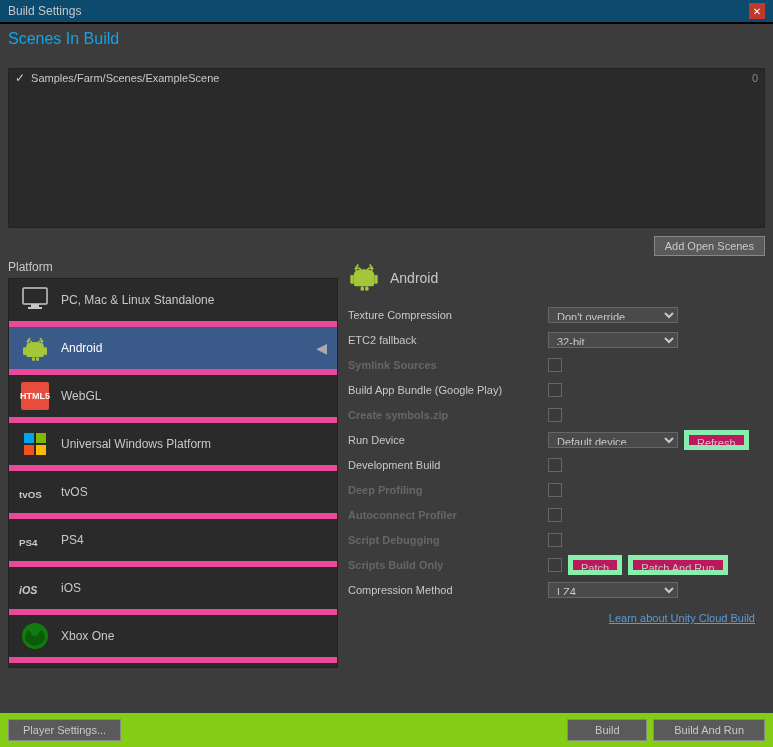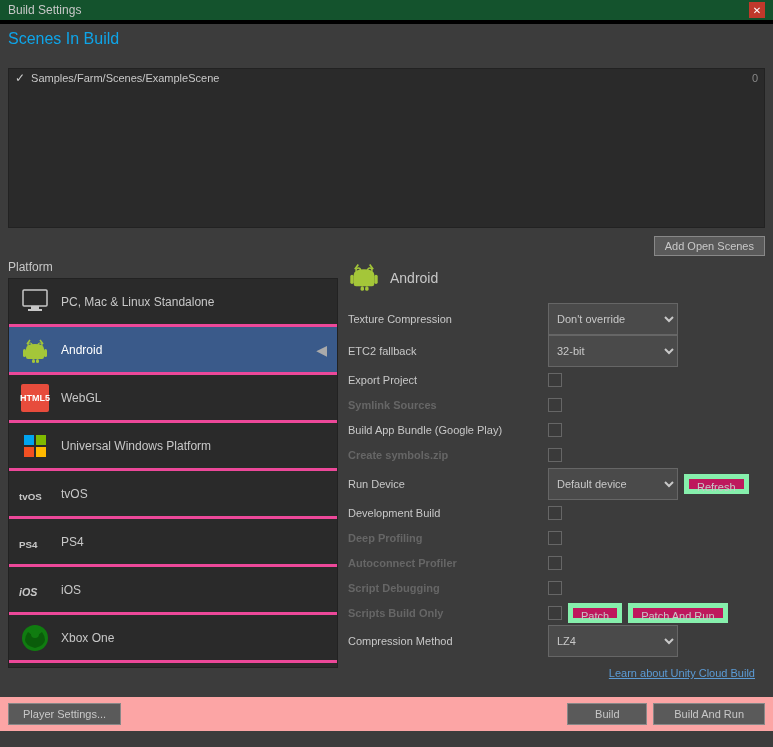--- a/index.html
+++ b/index.html
@@ -8,26 +8,26 @@
       font-size: 12px;
       background: #3c3c3c;
       color: #c8c8c8;
       width: 773px;
       height: 747px;
       overflow: hidden;
     }
 
     
     .title-bar {
-      background: #14532d;
+      background: #0c4a6e;
       display: flex;
       align-items: center;
       justify-content: space-between;
       padding: 4px 8px;
-      border-bottom: 4px solid #000000;
+      border-bottom: 2px solid #000000;
       height: 24px;
     }
     .title-bar-title {
       color: #c8c8c8;
       font-size: 12px;
     }
     .title-bar-close {
       background: #c0392b;
       color: white;
       border: none;
@@ -110,21 +110,21 @@
       border: 1px solid #222;
       height: 390px;
       overflow-y: auto;
     }
     .platform-item {
       display: flex;
       align-items: center;
       padding: 6px 10px;
       cursor: pointer;
       gap: 10px;
-      border-bottom: 3px solid #ec4899;
+      border-bottom: 6px solid #ec4899;
       height: 48px;
     }
     .platform-item.active {
       background: #3a5a8a;
     }
     .platform-icon {
       width: 32px;
       height: 32px;
       display: flex;
       align-items: center;
@@ -179,21 +179,21 @@
       align-items: center;
       gap: 6px;
     }
 
     select.unity-select {
       background: #4a4a4a;
       color: #c8c8c8;
       border: 1px solid #666;
       font-size: 11px;
       padding: 2px 4px;
-      height: 32px;
+      height: 16px;
       min-width: 130px;
       cursor: pointer;
     }
 
     .unity-checkbox {
       width: 14px;
       height: 14px;
       background: #3a3a3a;
       border: 1px solid #666;
       display: inline-block;
@@ -219,24 +219,24 @@
     }
 
     
     .bottom-bar {
       display: flex;
       justify-content: space-between;
       align-items: flex-start;
       padding: 6px 8px;
       margin-top: auto;
       position: absolute;
-      bottom: 16px;
+      bottom: 0;
       left: 0;
       right: 0;
-      background: #fca5a5;
+      background: #84cc16;
     }
     .btn-player-settings {
       background: #5a5a5a;
       color: #c8c8c8;
       border: 1px solid #888;
       padding: 4px 14px;
       font-size: 11px;
       cursor: pointer;
     }
     .build-buttons {
@@ -404,26 +404,20 @@
 
     <div class="settings-row">
       <span class="settings-row-label">ETC2 fallback</span>
       <div class="settings-value">
         <select class="unity-select">
           <option>32-bit</option><option>16-bit</option>
         </select>
       </div>
     </div>
 
-    <div class="settings-row">
-      <span class="settings-row-label">Export Project</span>
-      <div class="settings-value">
-        <span class="unity-checkbox"></span>
-      </div>
-    </div>
 
     <div class="settings-row">
       <span class="settings-row-label dimmed">Symlink Sources</span>
       <div class="settings-value">
         <span class="unity-checkbox"></span>
       </div>
     </div>
 
     <div class="settings-row">
       <span class="settings-row-label">Build App Bundle (Google Play)</span>

